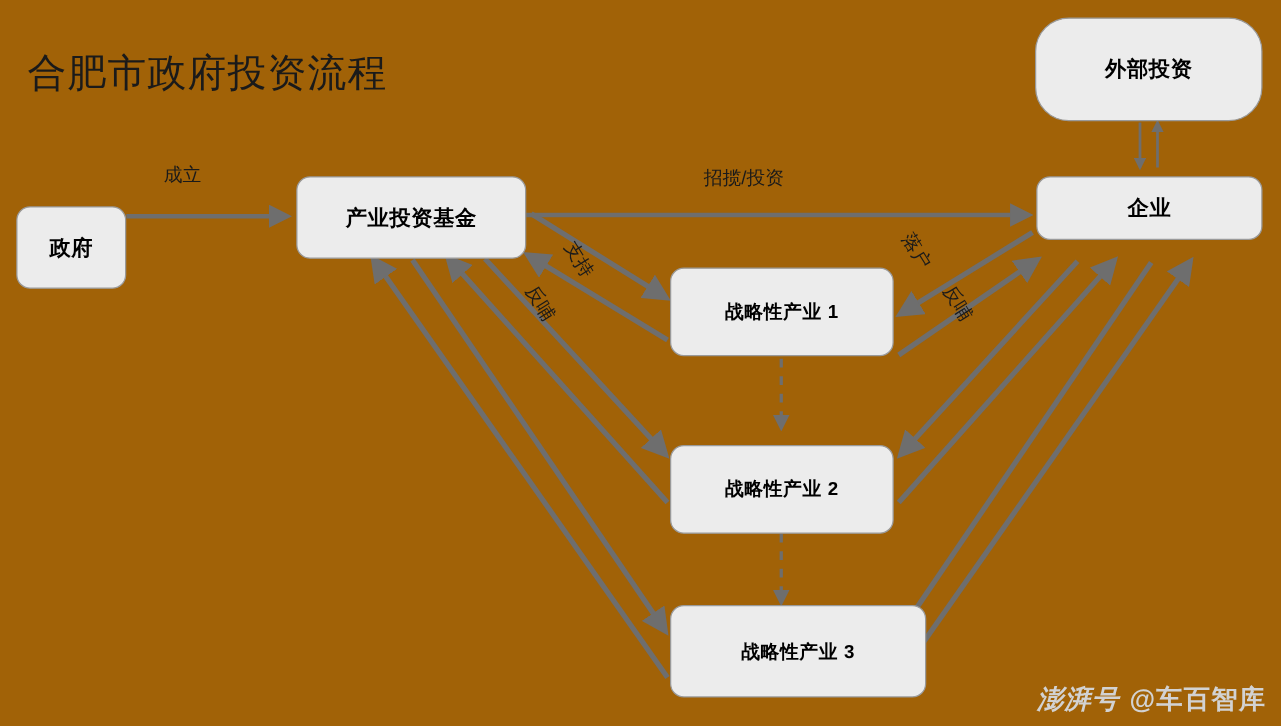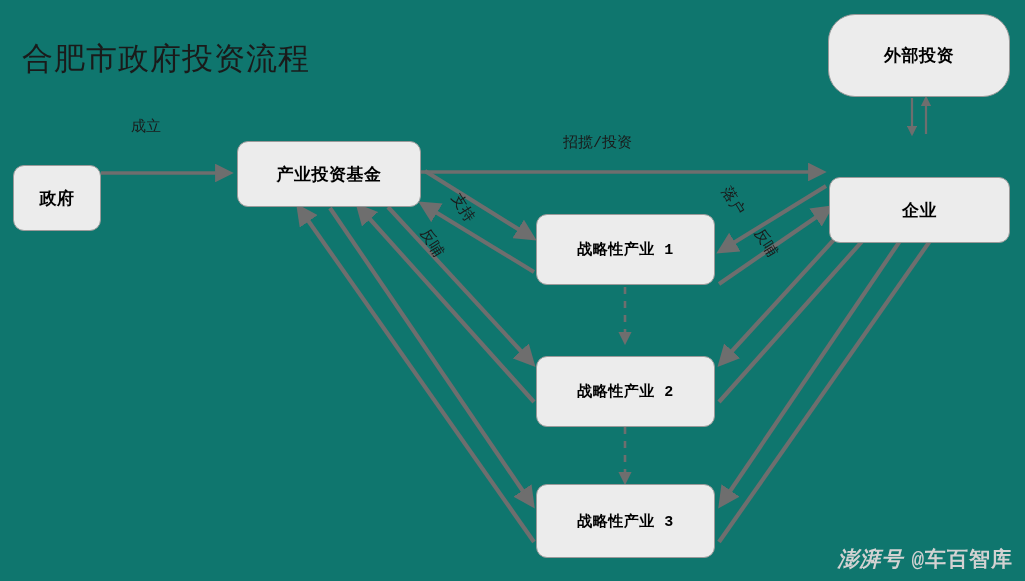--- a/index.html
+++ b/index.html
@@ -4,23 +4,23 @@
 <style>
   html, body {
     margin: 0;
     padding: 0;
     background: #ffffff;
   }
   #canvas {
     position: relative;
     width: 1025px;
     height: 581px;
-    background: #0f766e;
+    background: #a16207;
     overflow: hidden;
-    font-family: Liberation Mono, monospace;
+    font-family: Liberation Sans, sans-serif;
   }
   #page-title {
     position: absolute;
     left: 22px;
     top: 38px;
     font-size: 31px;
     font-weight: 400;
     color: #1a1a1a;
     letter-spacing: 1px;
     white-space: nowrap;
@@ -137,33 +137,33 @@
   </div>
 
   <div class="node sm" style="left:536px; top:214px; width:179px; height:71px;">
     <span>战略性产业 1</span>
   </div>
 
   <div class="node sm" style="left:536px; top:356px; width:179px; height:71px;">
     <span>战略性产业 2</span>
   </div>
 
-  <div class="node sm" style="left:536px; top:484px; width:179px; height:74px;">
+  <div class="node sm" style="left:536px; top:484px; width:205px; height:74px;">
     <span>战略性产业 3</span>
   </div>
 
   <div class="node" style="left:828px; top:14px; width:182px; height:83px;border-radius:27px;">
     <span>外部投资</span>
   </div>
 
-  <div class="node" style="left:829px; top:141px; width:181px; height:66px;margin-top:36px;">
+  <div class="node" style="left:829px; top:141px; width:181px; height:51px;">
     <span>企业</span>
   </div>
 
-  <div class="elabel" style="left:131px; top:117px;">成立</div>
+  <div class="elabel" style="left:131px; top:131px;">成立</div>
 
   <div class="elabel" style="left:563px; top:133px;">招揽/投资</div>
 
   <div class="elabel" style="left:463px; top:190px; transform:rotate(58deg); transform-origin:left top;">支持</div>
 
   <div class="elabel" style="left:432px; top:225px; transform:rotate(58deg); transform-origin:left top;">反哺</div>
 
   <div class="elabel" style="left:733px; top:183px; transform:rotate(58deg); transform-origin:left top;">落户</div>
 
   <div class="elabel" style="left:766px; top:225px; transform:rotate(58deg); transform-origin:left top;">反哺</div>

